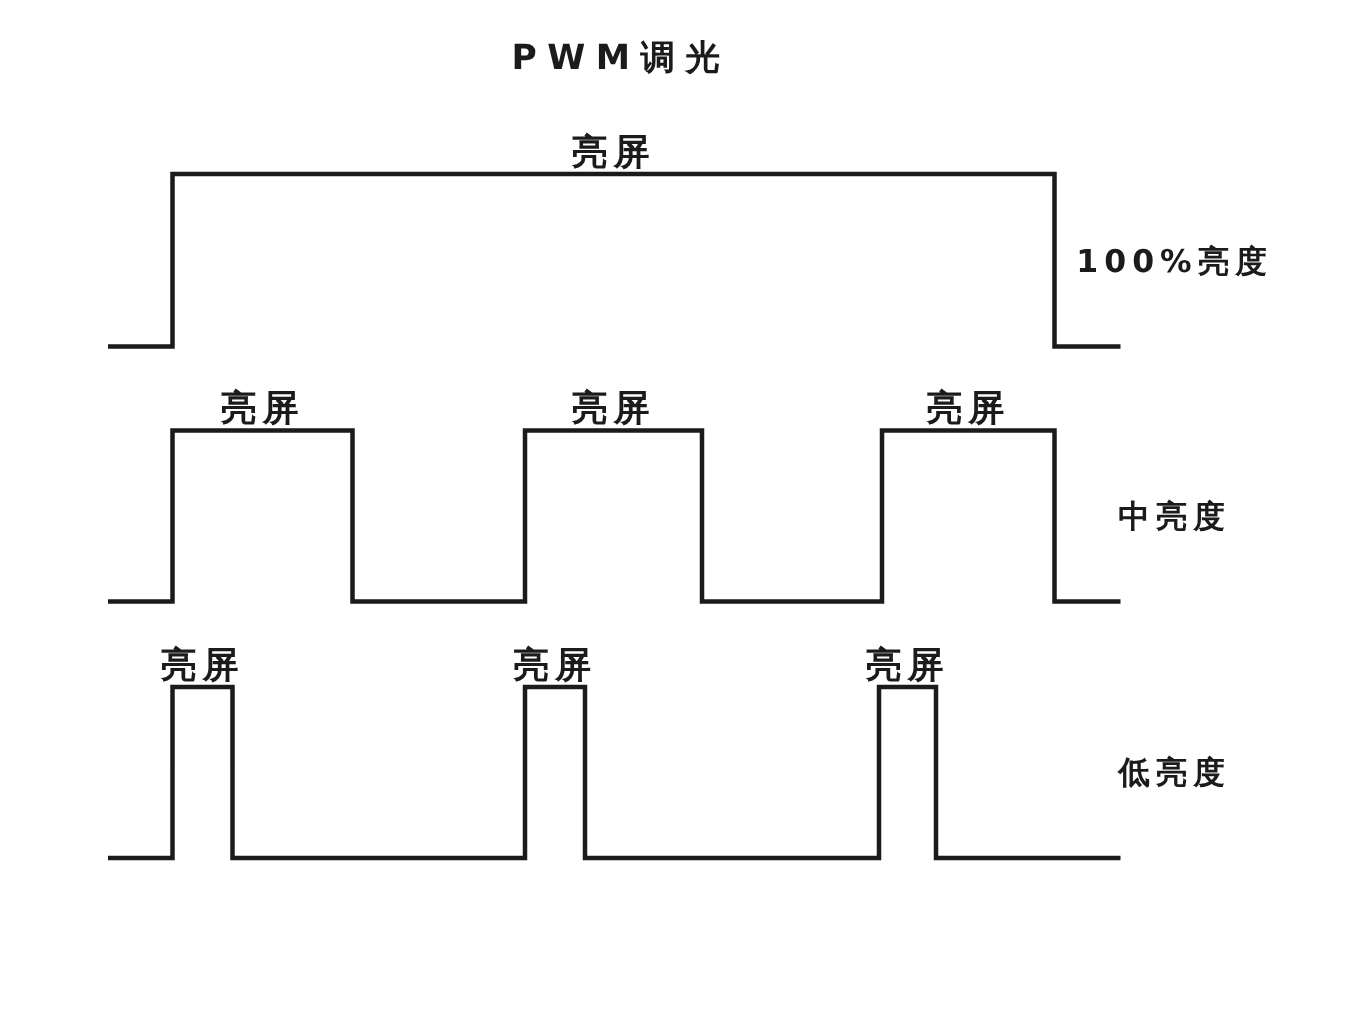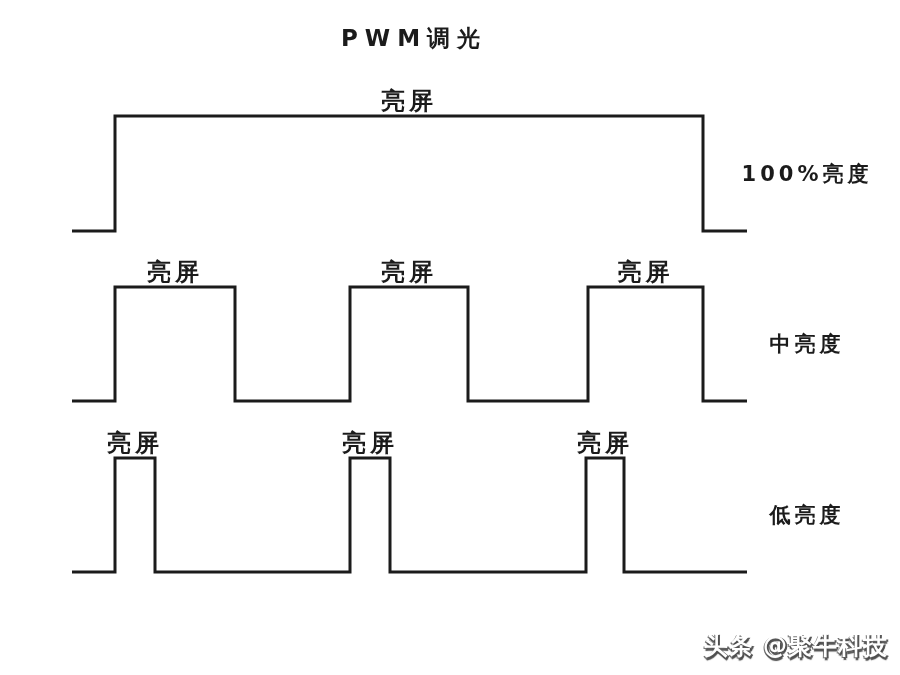--- a/index.html
+++ b/index.html
@@ -33,21 +33,21 @@
     transform: translateX(-50%);
     font-size: 24px;
     font-weight: 600;
     letter-spacing: 4px;
     color: #1b1b1b;
     white-space: nowrap;
     line-height: 22px;
   }
   .row-label {
     position: absolute;
-    left: 740px;
+    left: 716px;
     width: 134px;
     text-align: center;
     font-size: 21px;
     font-weight: 600;
     letter-spacing: 4px;
     color: #1b1b1b;
     white-space: nowrap;
     line-height: 26px;
   }
   .watermark {
@@ -77,14 +77,13 @@
       <div class="row-label" style="top: 160.5px;">100%亮度</div>
       <div class="pulse-label" style="left: 175px; top: 261px;">亮屏</div>
       <div class="pulse-label" style="left: 409px; top: 261px;">亮屏</div>
       <div class="pulse-label" style="left: 645.5px; top: 261px;">亮屏</div>
       <div class="row-label" style="top: 331px;">中亮度</div>
       <div class="pulse-label" style="left: 135px; top: 432px;">亮屏</div>
       <div class="pulse-label" style="left: 370px; top: 432px;">亮屏</div>
       <div class="pulse-label" style="left: 605px; top: 432px;">亮屏</div>
       <div class="row-label" style="top: 502px;">低亮度</div>
     </div>
-  <div class="watermark">头条 @聚牛科技</div>
 </div>
 
 </body></html>

